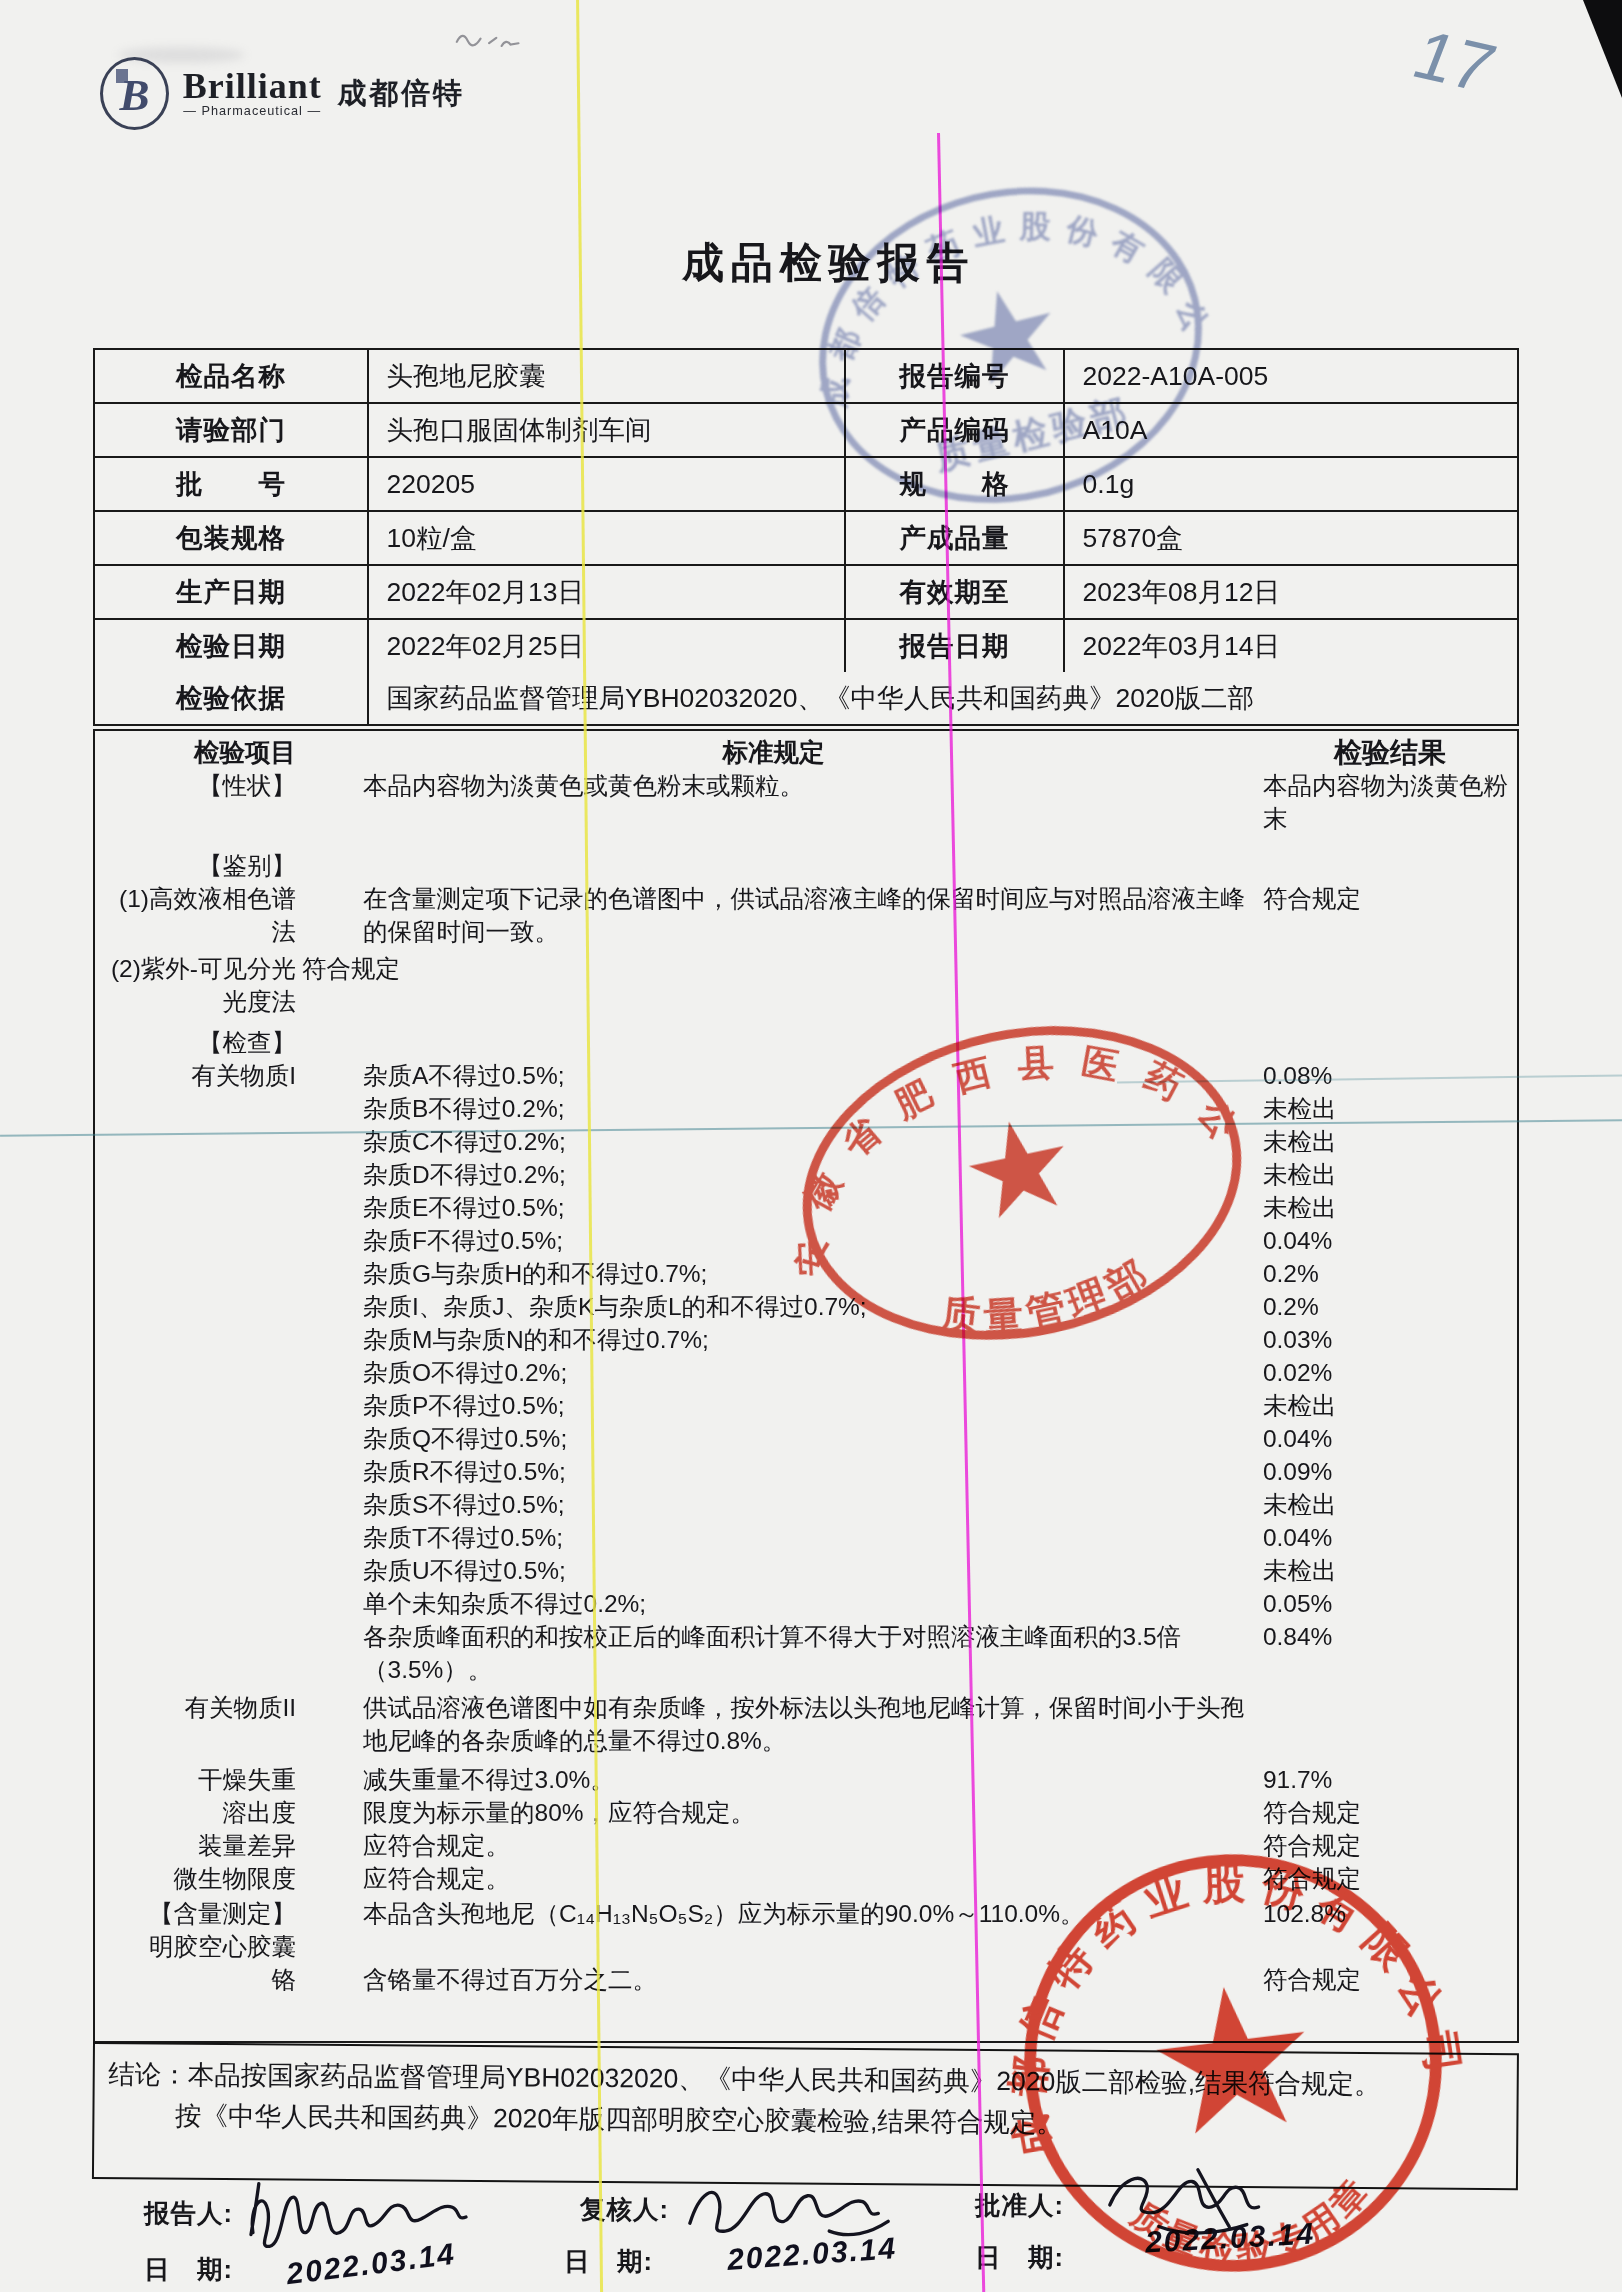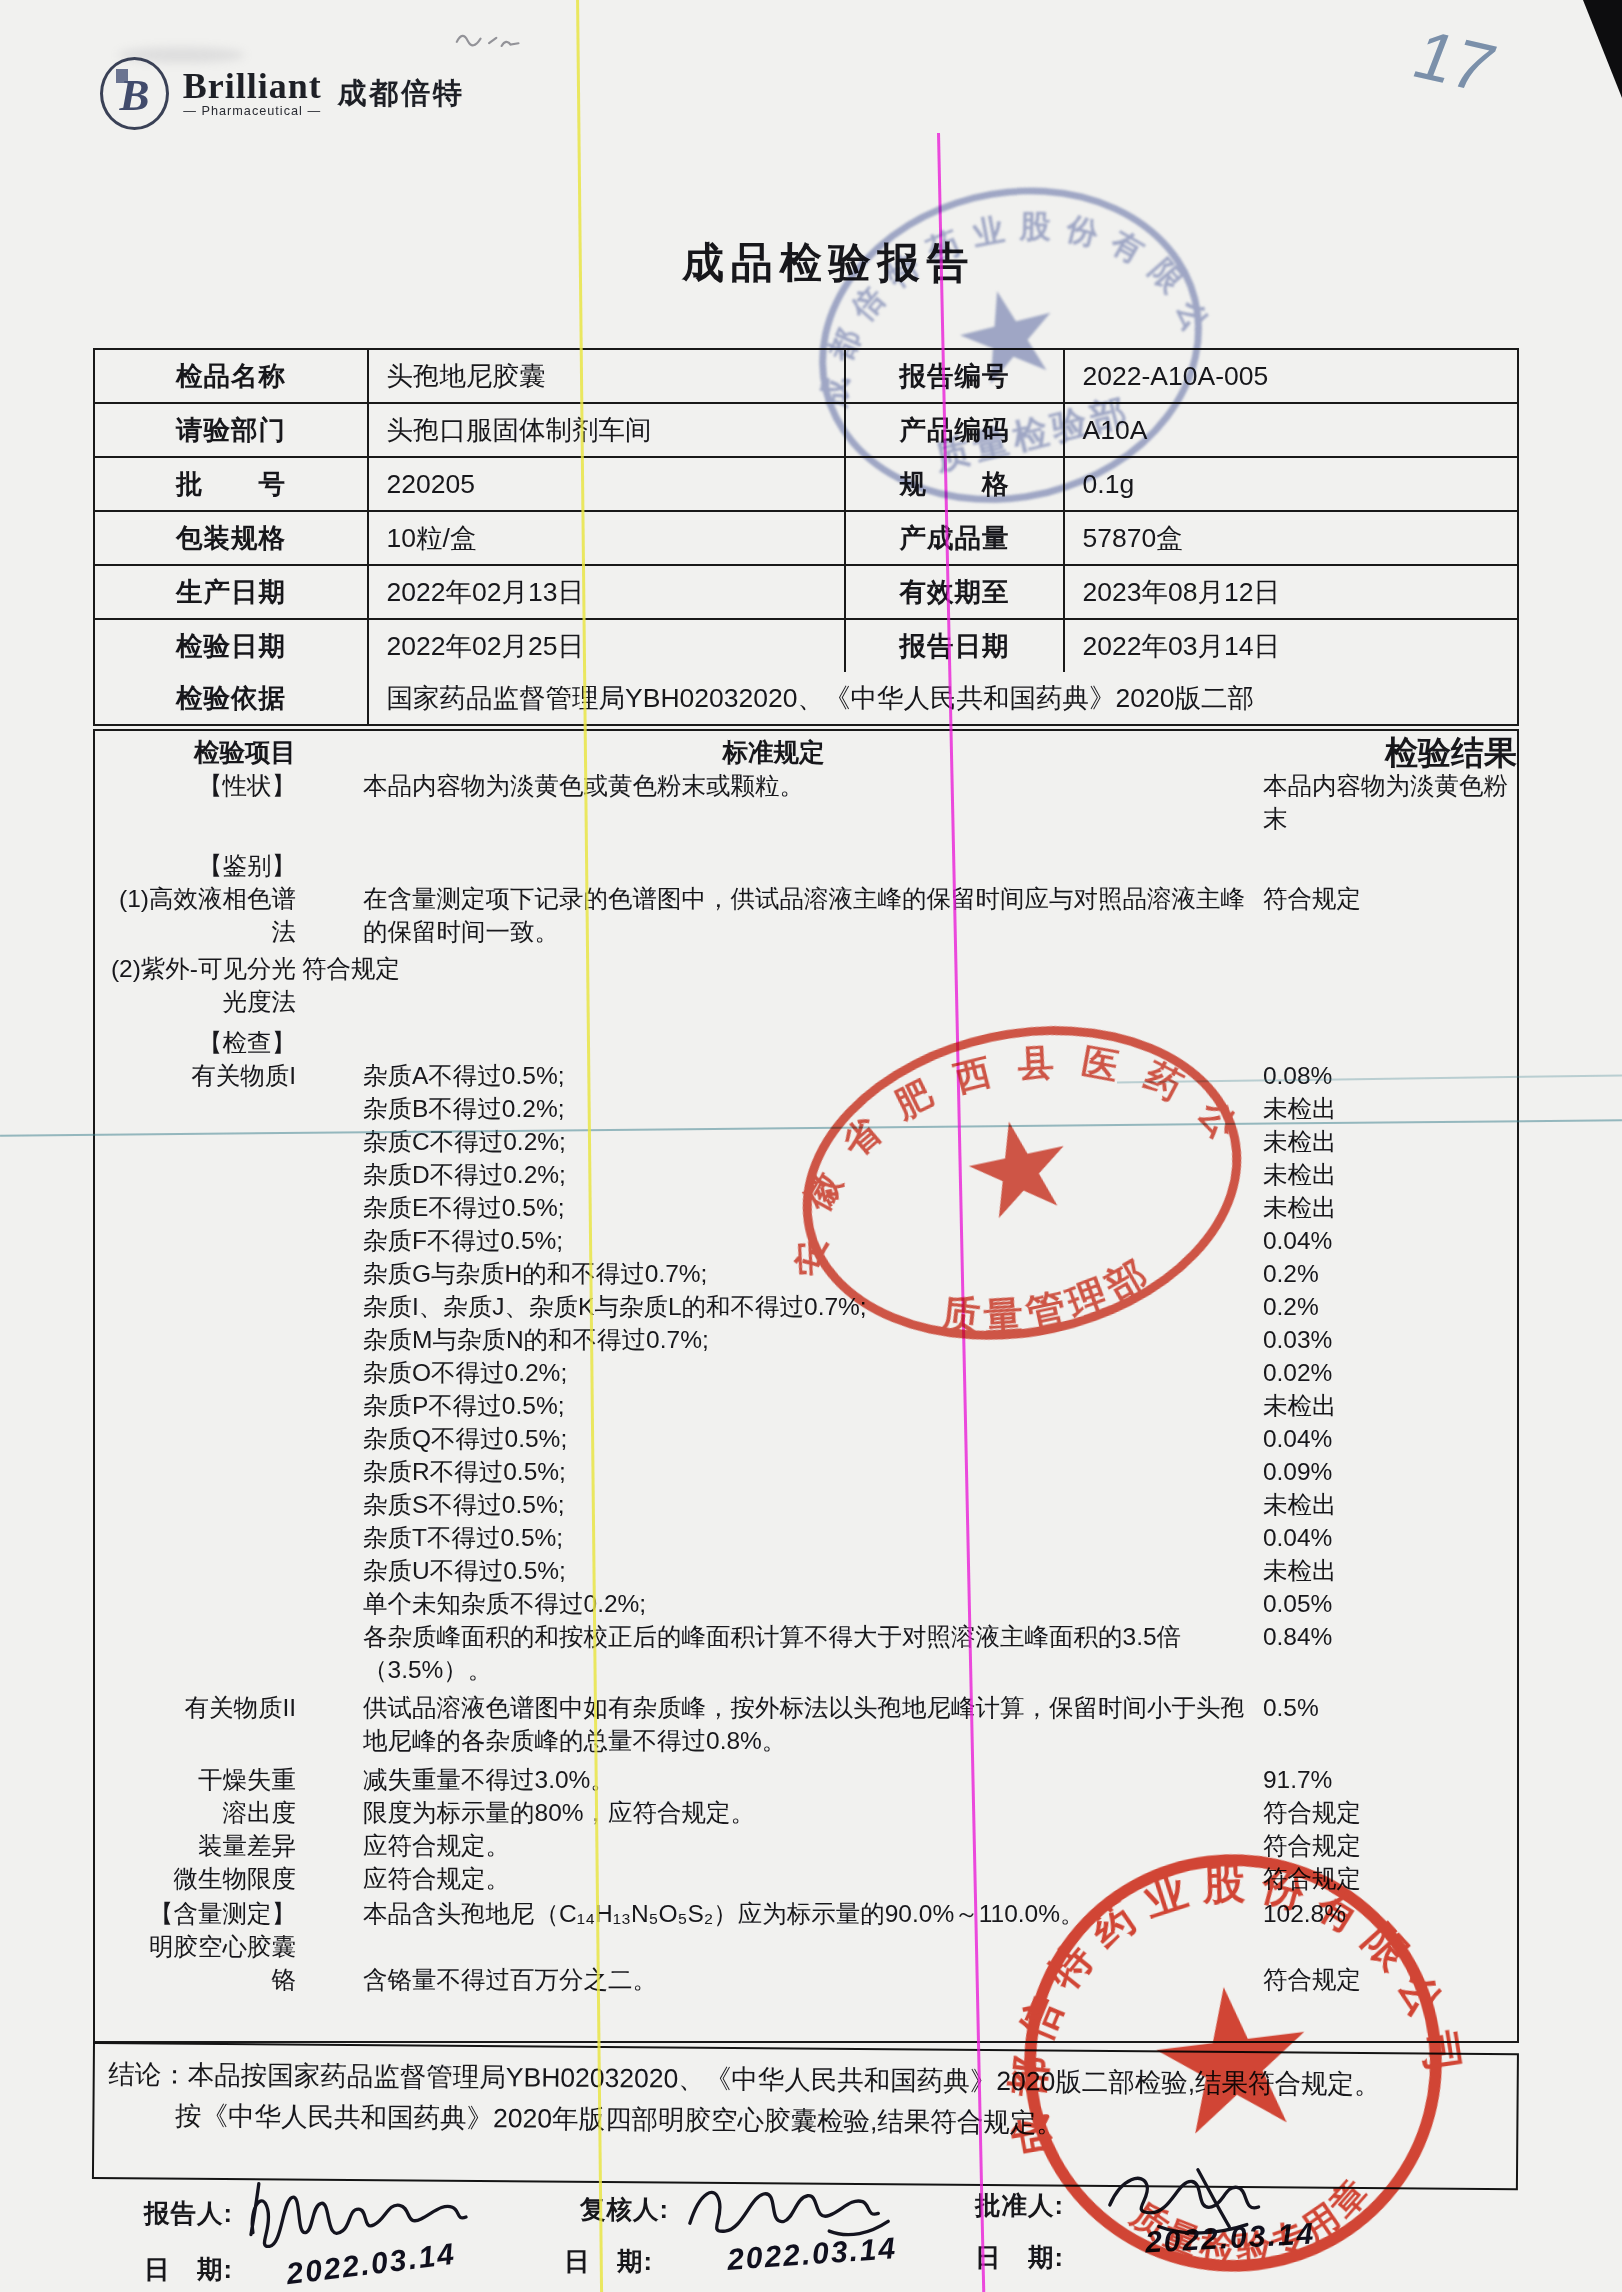--- a/index.html
+++ b/index.html
@@ -53,21 +53,21 @@
   .irow-basis .val { border-right:none; }
   
   .test-table { position:absolute; left:93px; top:729px; width:1426px; height:1314px;
     border:2.5px solid #191919; border-top-width:2px; z-index:2; padding-top:4.9px; overflow:hidden; }
   .trow { display:grid; grid-template-columns:201px 1fr 260px; font-size:24.5px; line-height:33px; }
   .trow .c-item { padding-left:11px; font-weight:500;text-align:right; }
   .trow .c-std { padding-left:67px; padding-right:5.9px; }
   .trow .c-res { padding-left:5.9px; }
   .thead .c-item { font-weight:700; font-size:25.5px; }
   .thead .c-std { text-align:center; font-weight:700; font-size:25.5px; padding-left:0; }
-  .thead .c-res { text-align:right; font-weight:700; font-size:33px; }
+  .thead .c-res { text-align:center; font-weight:700; font-size:28px; }
   
   .conclusion { position:absolute; left:93px; top:2042px; width:1426px; height:137px;
     border:2.5px solid #141414; z-index:2; transform:rotate(0.45deg); transform-origin:left top;
     padding:9.8px 9.8px 0 13.7px; font-size:26.5px; line-height:41px; }
   .conclusion .l2 { padding-left:67px; }
   
   .sig-label { position:absolute; font-size:25.5px; font-weight:600; z-index:3; letter-spacing:1px; }
   .sig-svg { position:absolute; z-index:4; }
   .sig-date { position:absolute; z-index:4; font-size:30px; font-weight:600; font-style:italic;
     color:#10101e; letter-spacing:2px; }
@@ -269,21 +269,20 @@
           <div class="c-res">0.05%</div>
         </div>
         <div class="trow" style="margin-bottom: 4.9px;">
           <div class="c-item"></div>
           <div class="c-std">各杂质峰面积的和按校正后的峰面积计算不得大于对照溶液主峰面积的3.5倍（3.5%）。</div>
           <div class="c-res">0.84%</div>
         </div>
         <div class="trow" style="margin-bottom: 5.9px;">
           <div class="c-item">有关物质II</div>
           <div class="c-std">供试品溶液色谱图中如有杂质峰，按外标法以头孢地尼峰计算，保留时间小于头孢地尼峰的各杂质峰的总量不得过0.8%。</div>
-          <div class="c-res">0.5%</div>
         </div>
         <div class="trow">
           <div class="c-item">干燥失重</div>
           <div class="c-std">减失重量不得过3.0%。</div>
           <div class="c-res">91.7%</div>
         </div>
         <div class="trow">
           <div class="c-item">溶出度</div>
           <div class="c-std">限度为标示量的80%，应符合规定。</div>
           <div class="c-res">符合规定</div>

